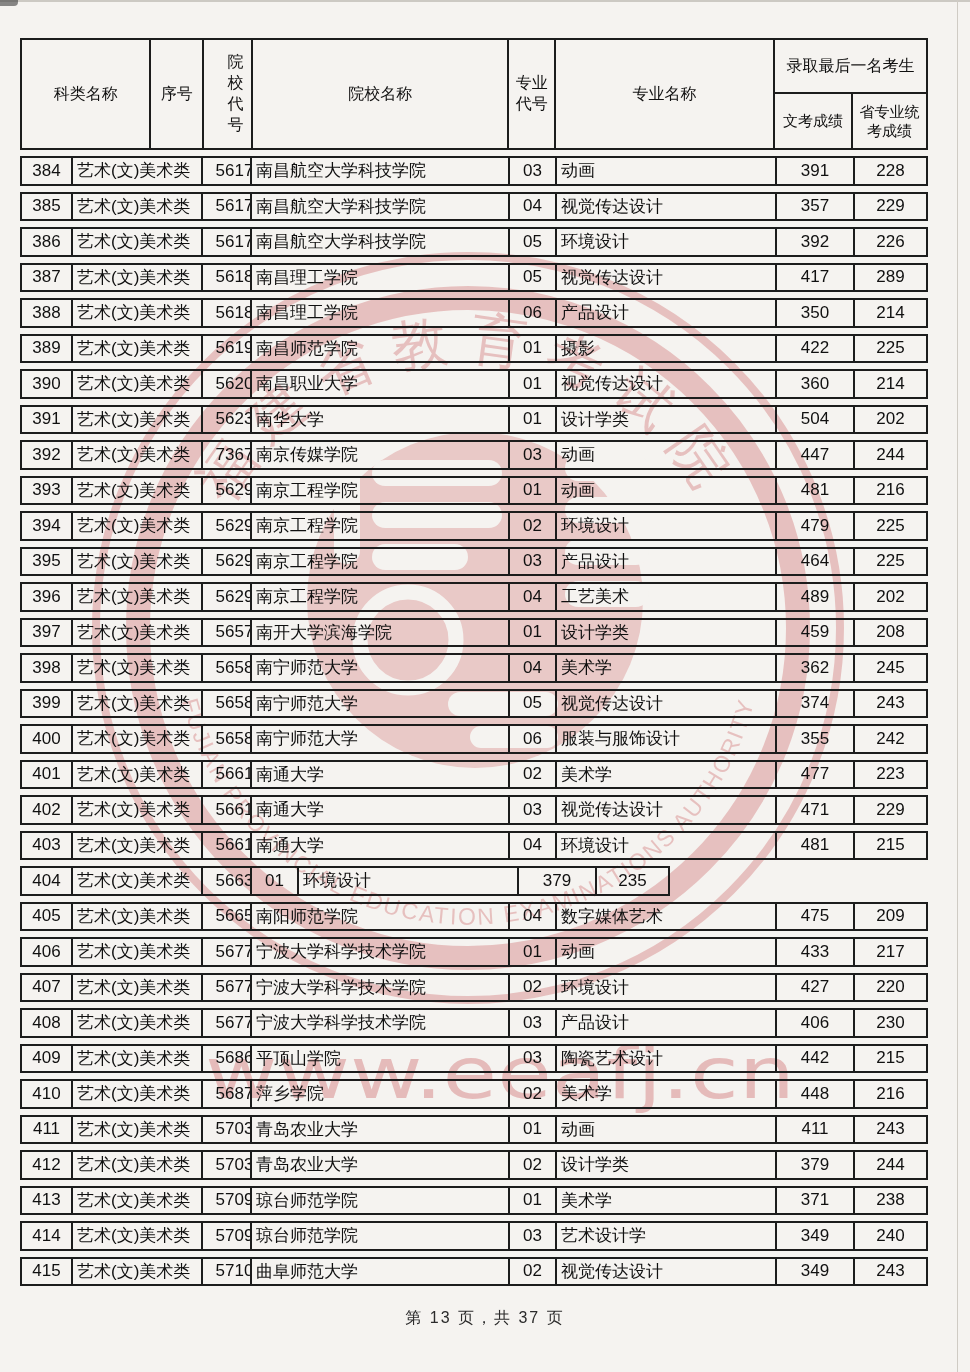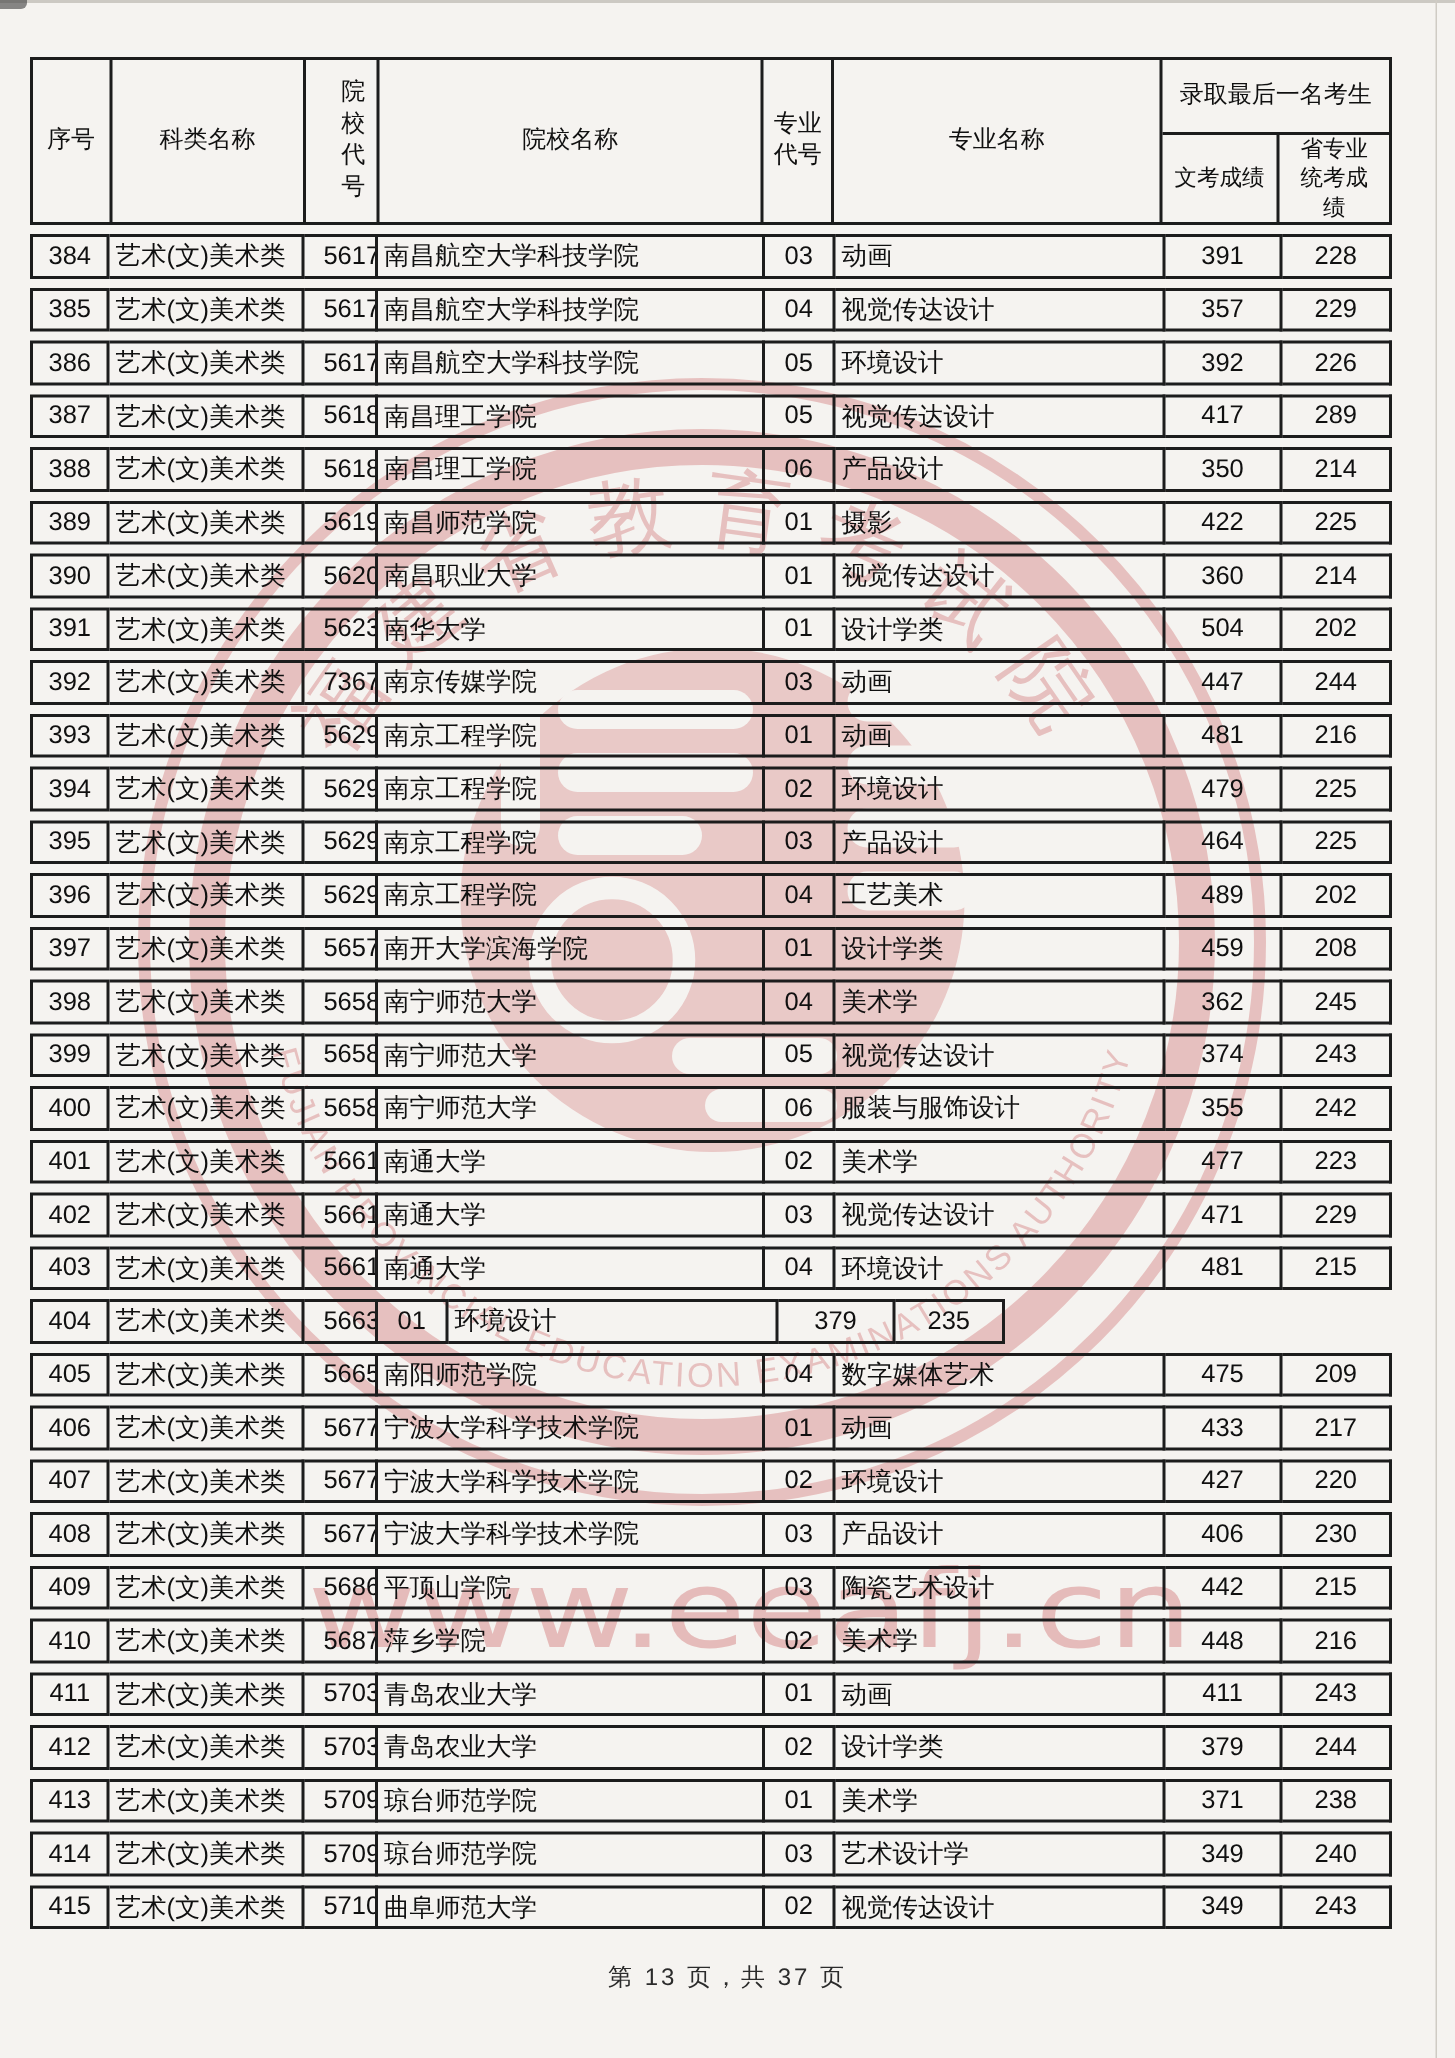--- a/index.html
+++ b/index.html
@@ -75,31 +75,31 @@
       <text font-size="23" fill="#d98f8f" letter-spacing="2" font-family="Liberation Sans, DejaVu Sans, sans-serif">
         <textPath href="#arcBottom" startOffset="50%" text-anchor="middle" id="seal-bottom-tp">FUJIAN PROVINCIAL EDUCATION EXAMINATIONS AUTHORITY</textPath>
       </text>
     </g>
 
     <text x="205" y="1098" font-size="72" fill="#d98f8f" opacity="0.55" textLength="590" lengthAdjust="spacingAndGlyphs" font-family="DejaVu Sans, sans-serif" id="url-wm">www.eeafj.cn</text>
   </svg>
 
   <div id="sheet">
     <div class="hdr">
+      <div class="hcell w1">科类名称</div>
       <div class="hcell w0">序号</div>
-      <div class="hcell w1">科类名称</div>
       <div class="hcell w2">院校代号</div>
       <div class="hcell w3">院校名称</div>
       <div class="hcell w4">专业代号</div>
       <div class="hcell w5">专业名称</div>
       <div class="hgroup" style="width:151px;">
         <div class="gtop">录取最后一名考生</div>
         <div class="gbot">
           <div class="hcell w6" style="font-size:15px;">文考成绩</div>
-          <div class="hcell w7" style="font-size:15px;padding:0 14px;">省专业统考成绩</div>
+          <div class="hcell w7" style="font-size:15px;padding:0 2px;">省专业统考成绩</div>
         </div>
       </div>
     </div>
 
     <div id="rows">
       <div class="row">
         <div class="cell first w0">384</div>
         <div class="cell left w1">艺术(文)美术类</div>
         <div class="cell w2">5617</div>
         <div class="cell left w3">南昌航空大学科技学院</div>

